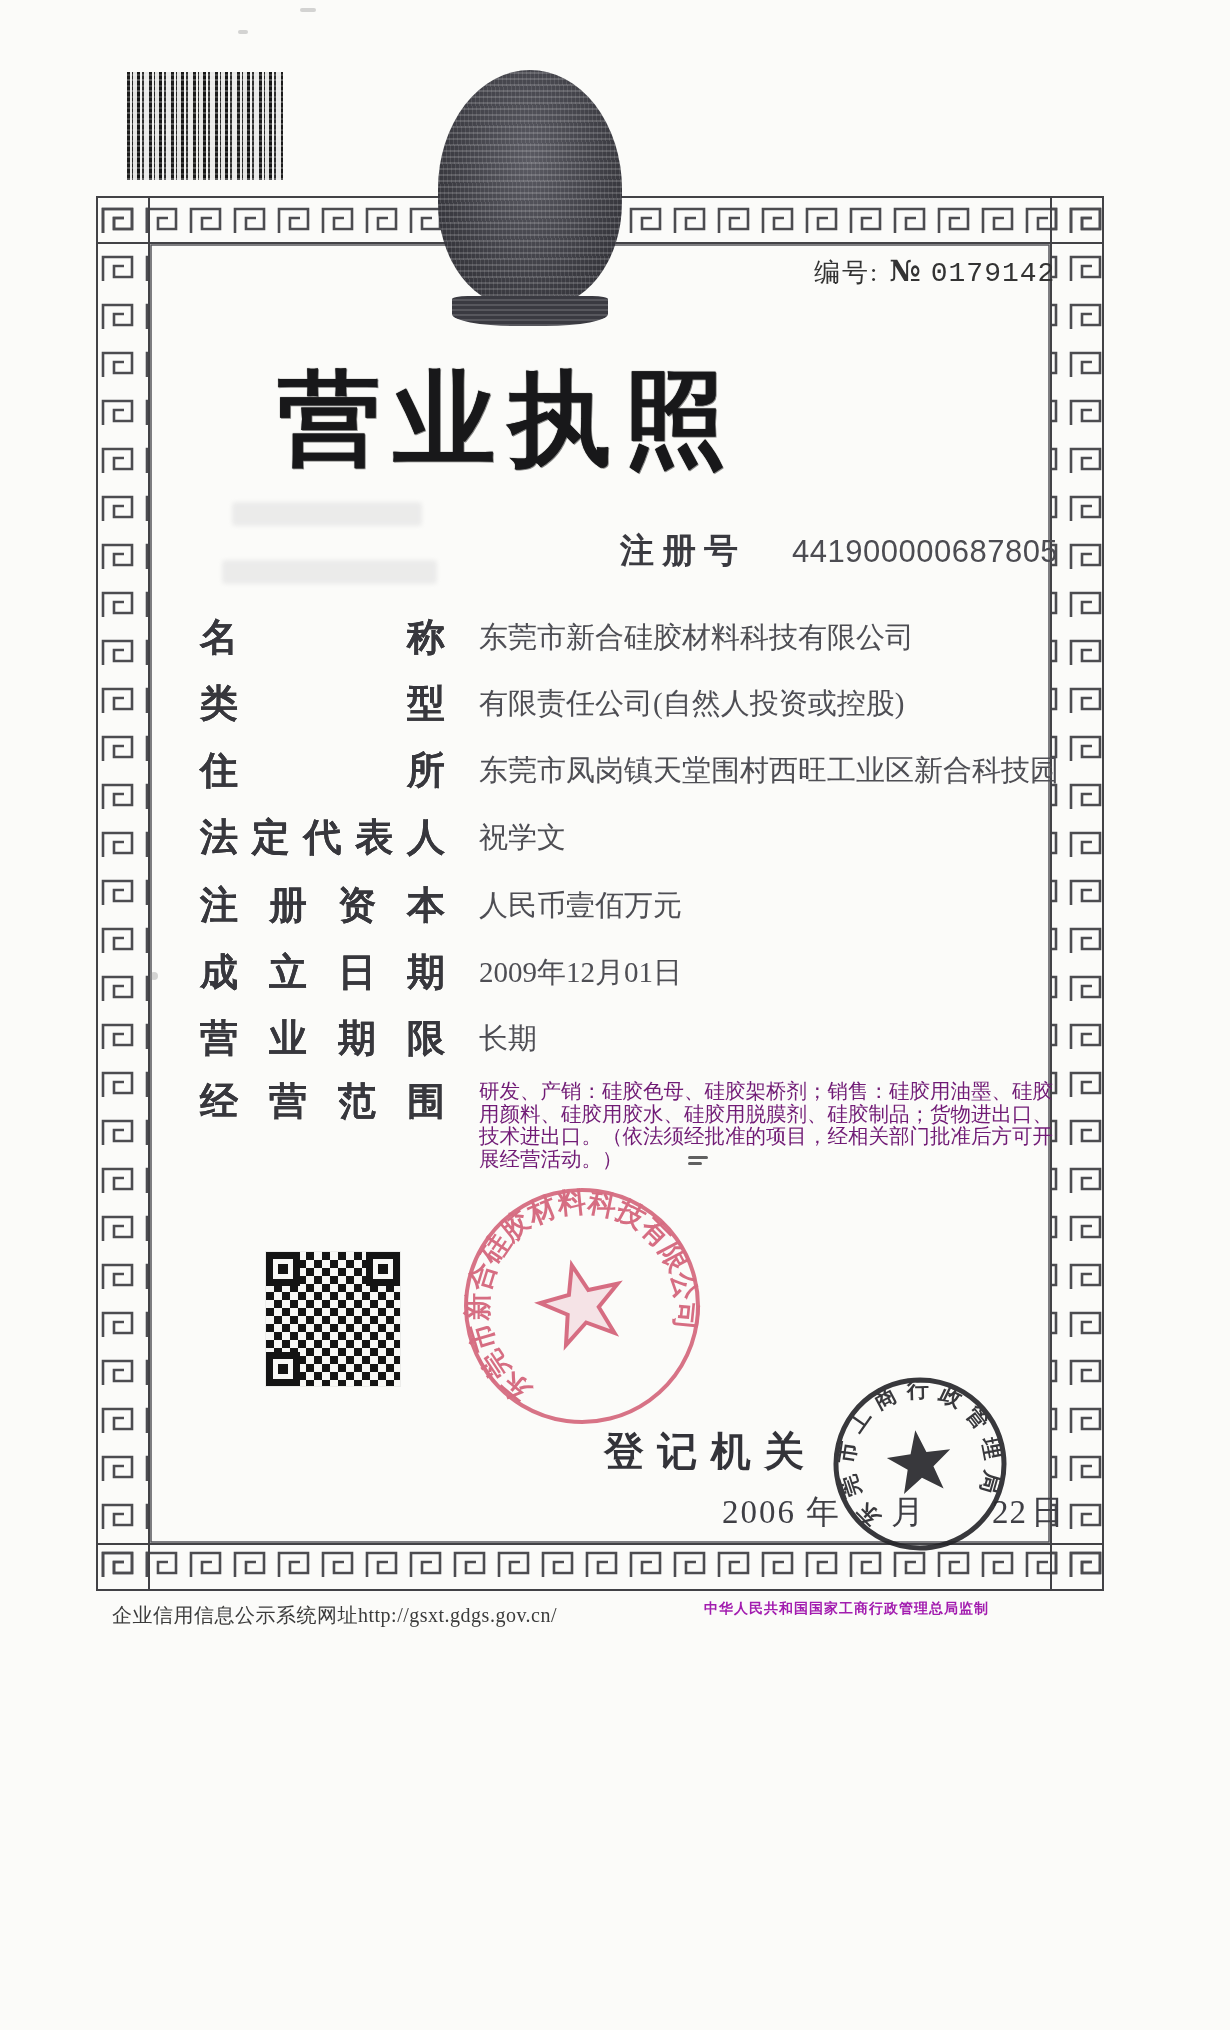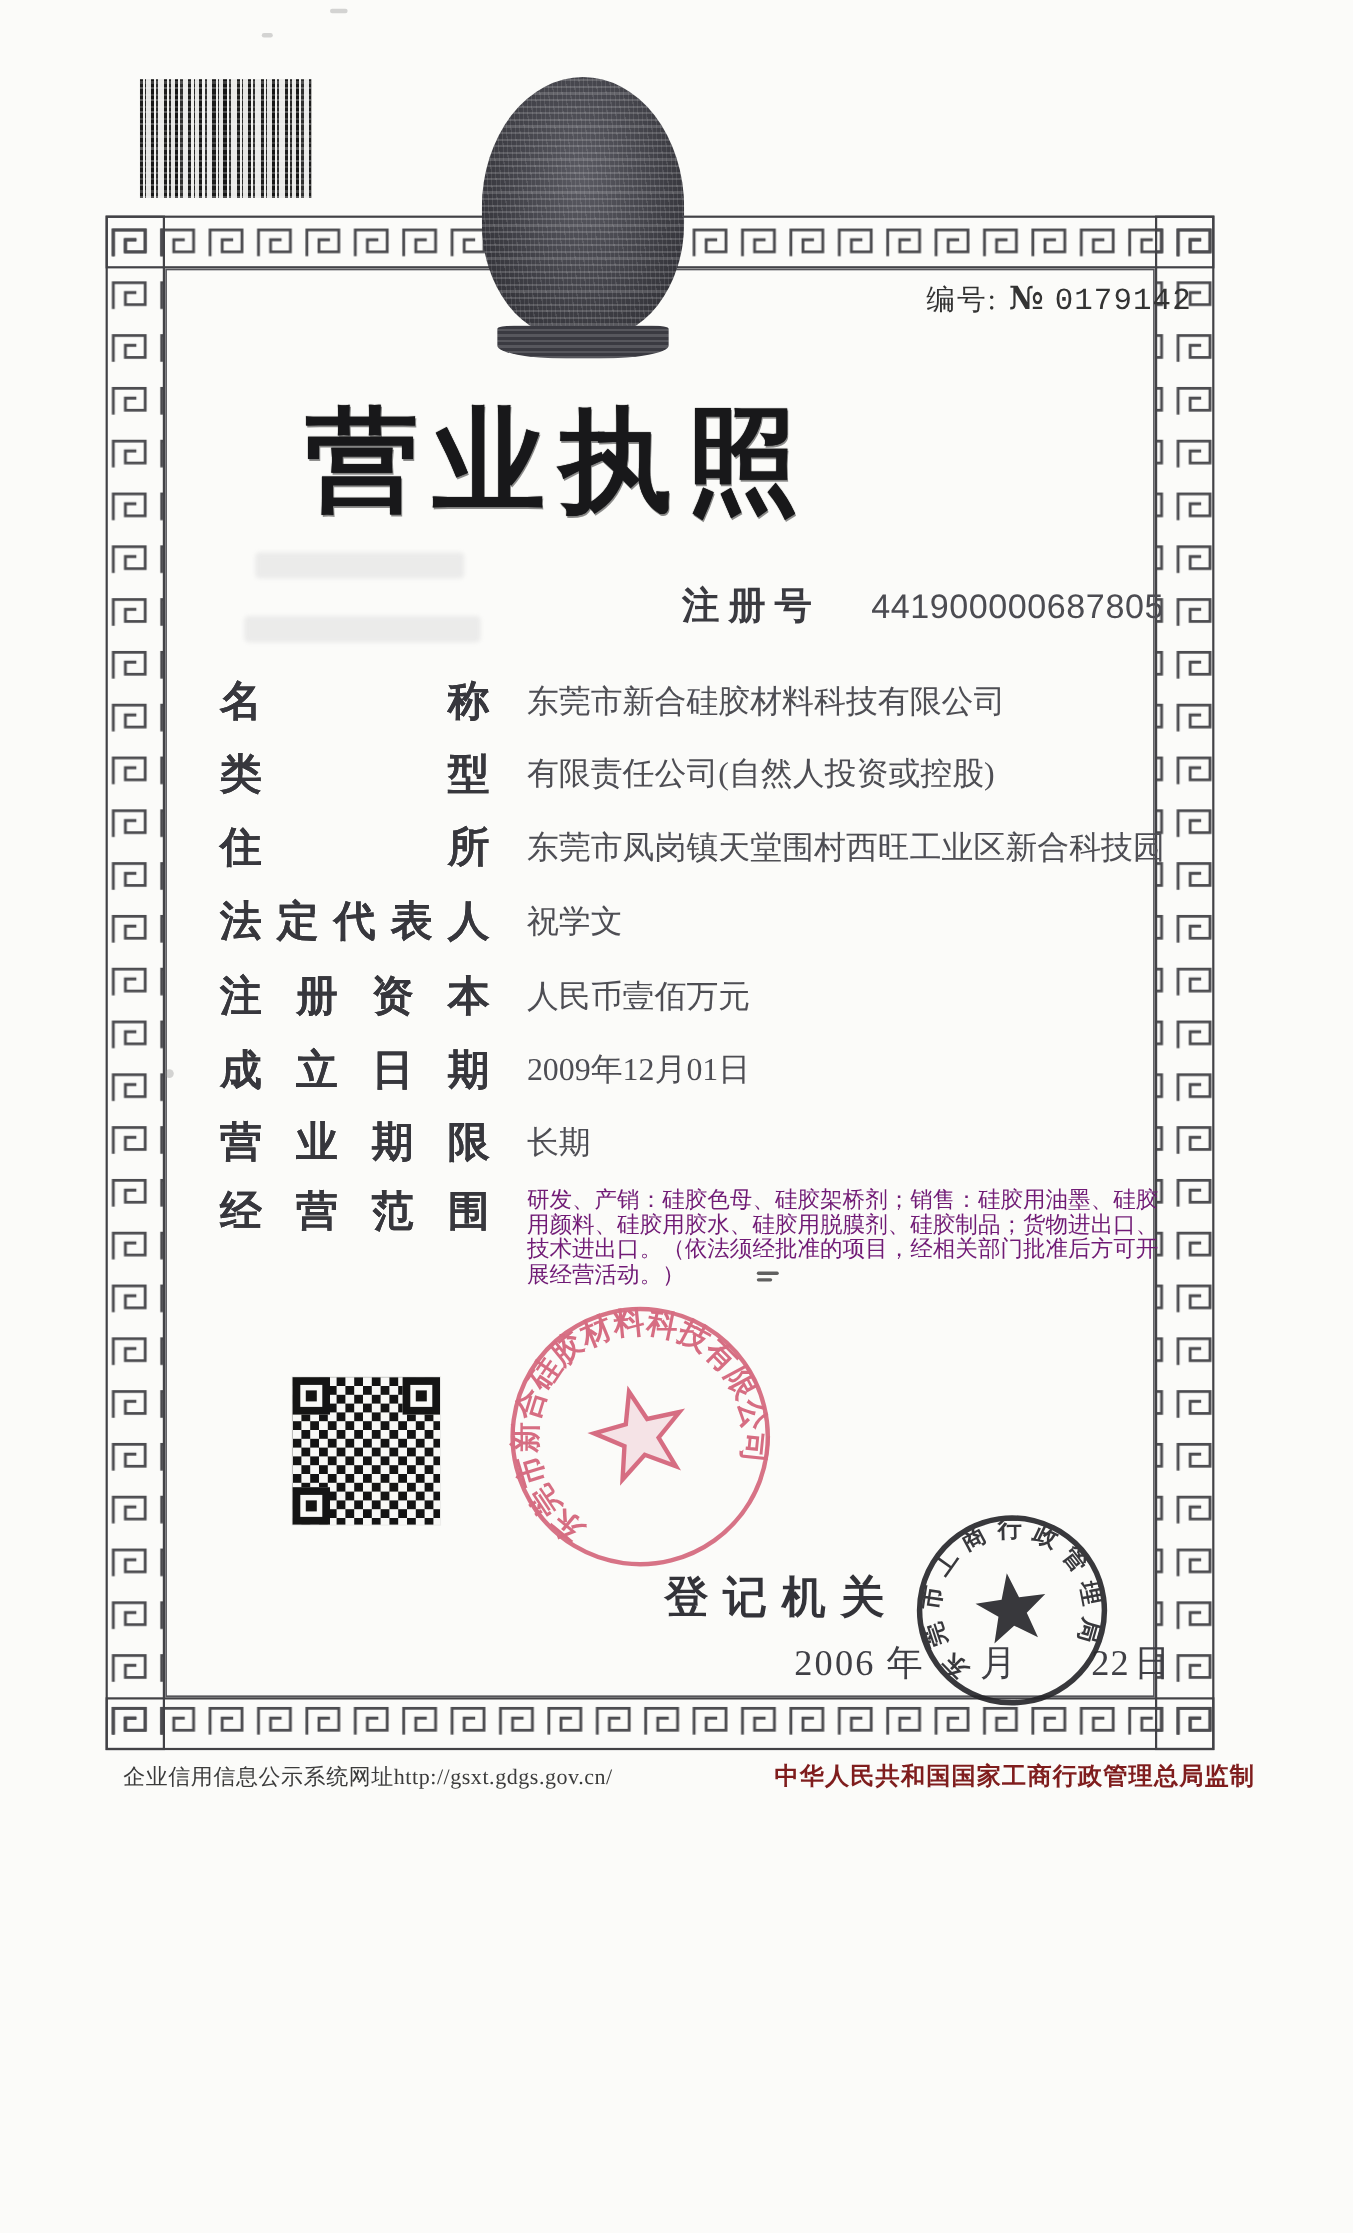--- a/index.html
+++ b/index.html
@@ -18,21 +18,21 @@
   .emblem{left:438px;top:70px;width:184px;height:238px;border-radius:52% 52% 46% 46%;
     background:
       repeating-linear-gradient(0deg, rgba(255,255,255,.16) 0 2px, rgba(0,0,0,0) 2px 6px),
       repeating-linear-gradient(87deg, rgba(255,255,255,.10) 0 1px, rgba(0,0,0,0) 1px 4px),
       radial-gradient(ellipse at 50% 38%, #5a5a62 0%, #45454c 45%, #34343a 78%, #2e2e34 100%);
     filter:blur(.5px);}
   .emblem-base{left:452px;top:296px;width:156px;height:30px;border-radius:10% 10% 40% 40%;
     background:repeating-linear-gradient(0deg, rgba(255,255,255,.15) 0 2px, rgba(0,0,0,0) 2px 5px),#3a3a41;filter:blur(.6px);}
 
   
-  .serial{left:842px;top:254px;color:#333;letter-spacing:2px;white-space:nowrap;text-align:center;}
+  .serial{left:814px;top:254px;color:#333;letter-spacing:2px;white-space:nowrap;text-align:center;}
   .serial .lab{font-size:26px;font-family:"Liberation Serif",serif;}
   .serial .nosign{font-size:29px;font-weight:bold;font-family:"DejaVu Serif",serif;margin:0 8px 0 10px;}
   .serial .num{font-size:28px;font-family:"Liberation Mono",monospace;letter-spacing:1px;}
 
   
   .title{left:278px;top:352px;width:448px;font-size:102px;font-weight:bold;color:#1d1d1f;
     text-shadow:0 0 1px #111, 1px 1px 0 rgba(40,40,40,.5);filter:contrast(1.05);}
   .justify-chars{display:flex;justify-content:space-between;}
 
   
@@ -54,21 +54,21 @@
   .f-tl{left:0;top:0;} .f-tr{right:0;top:0;} .f-bl{left:0;bottom:0;}
 
   
   .issuer{left:604px;top:1424px;width:200px;font-size:40px;font-weight:600;color:#333339;}
   .date-row{left:722px;top:1490px;font-size:33px;color:#3f3f45;white-space:nowrap;font-family:"Liberation Serif",serif;}
   .date-row .seg{display:inline-block;}
   .d-year{letter-spacing:2px;} .d-yu{margin-left:10px;} .d-mu{margin-left:52px;} .d-day{margin-left:68px;letter-spacing:1px;} .d-du{margin-left:4px;}
 
   
   .footer-left{left:112px;top:1602px;font-size:20px;color:#3b3b3b;font-family:"Liberation Serif",serif;letter-spacing:.5px;}
-  .footer-right{left:704px;top:1600px;font-size:22px;color:#7f1d1d;font-family:"Liberation Serif",serif;font-weight:600;letter-spacing:1px;}
+  .footer-right{left:704px;top:1600px;font-size:14px;color:#a21caf;font-family:"Liberation Serif",serif;font-weight:600;letter-spacing:1px;}
 
   
   .seal-svg{overflow:visible;}
   .artifact{background:#8a8a8a;opacity:.35;border-radius:2px;}
   .ghost{background:#9a9aa0;opacity:.16;filter:blur(2px);border-radius:4px;}
 </style>
 </head>
 <body>
 
 <div class="sheet">

